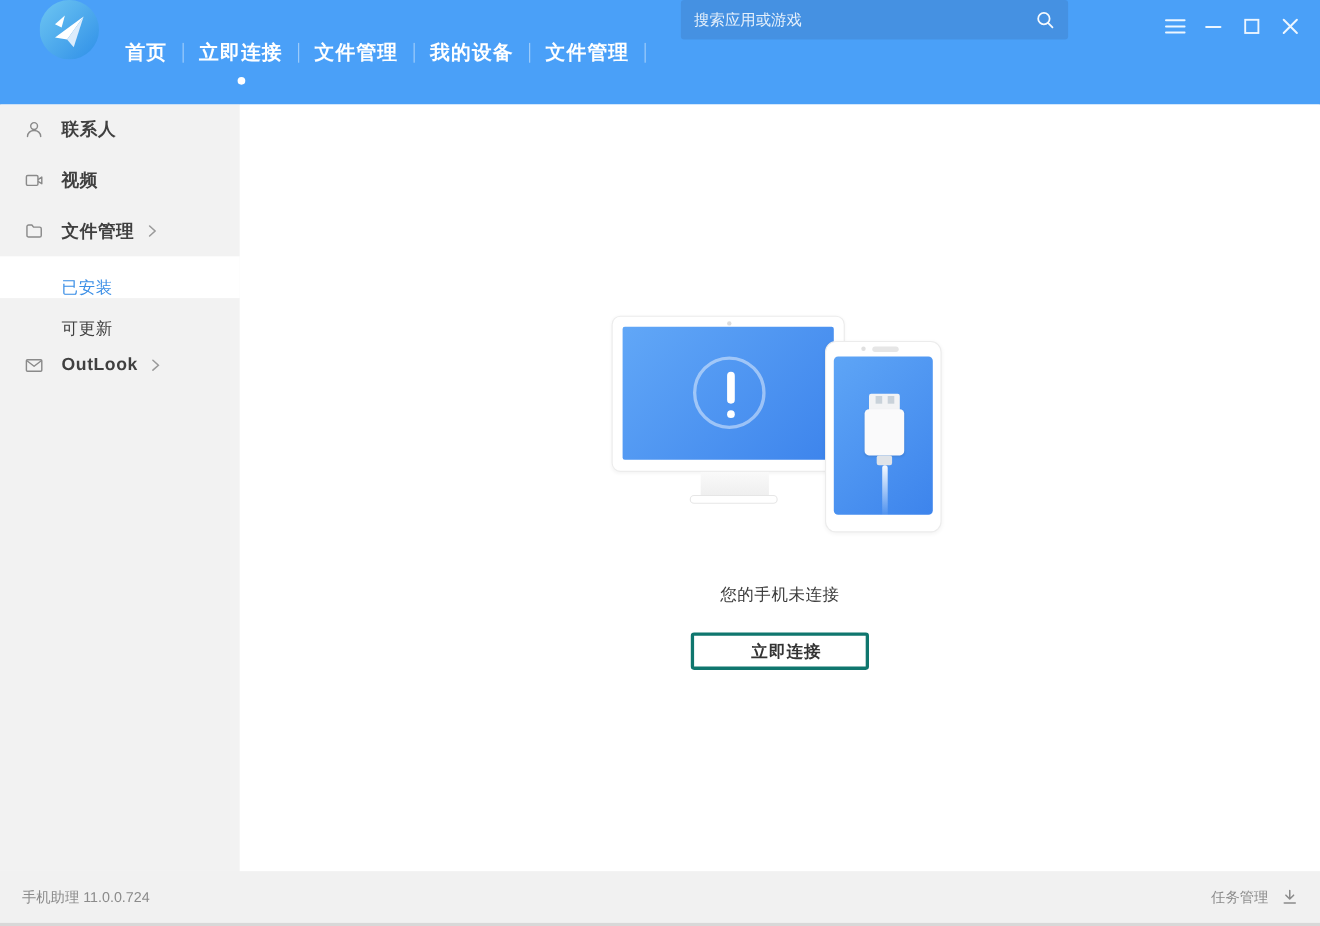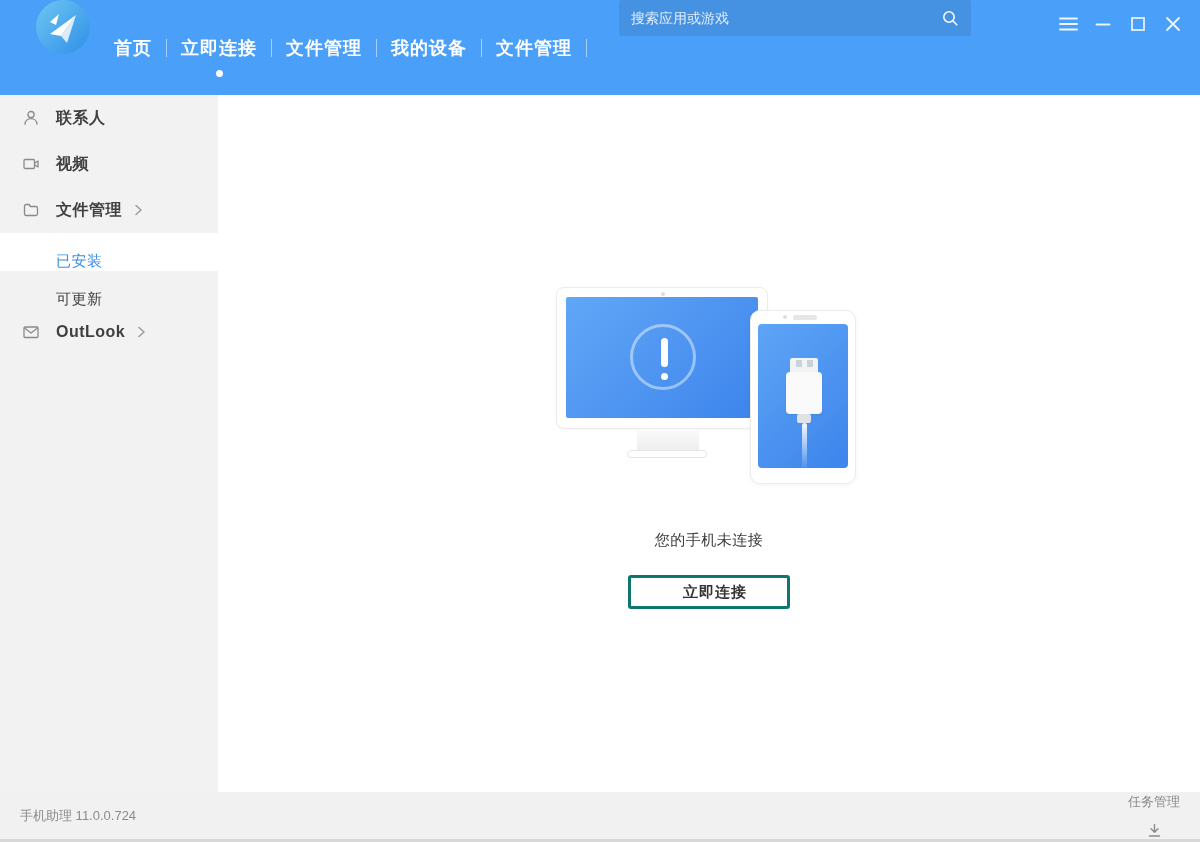--- a/index.html
+++ b/index.html
@@ -84,21 +84,21 @@
   .connect-btn { position:absolute; top:480px; left:50%; transform:translateX(-50%);
                  width:162px; height:34px; background:#fff; border:3px solid #0f766e;
                  border-radius:3px; font-size:15px; font-weight:bold; color:#333;
                  cursor:pointer; letter-spacing:1px;
                  font-family:"Liberation Sans","DejaVu Sans",sans-serif;padding-left:12px; }
 
   
   .statusbar { position:absolute; left:0; right:0; bottom:0; height:50px; background:#f1f1f1;
                border-bottom:3px solid #d8d8d8; display:flex; align-items:center;
                justify-content:space-between; padding:0 20px; font-size:13px; color:#8b8b8b; }
-  .task-manage { display:flex; align-items:center; gap:12px; cursor:pointer;flex-direction:column; }
+  .task-manage { display:flex; align-items:center; gap:12px; cursor:pointer; }
 </style>
 </head>
 <body>
 
 <div class="app">
 
   <div class="header">
     <div class="logo">
       <svg width="54" height="54" viewBox="0 0 54 54">
         <defs>

